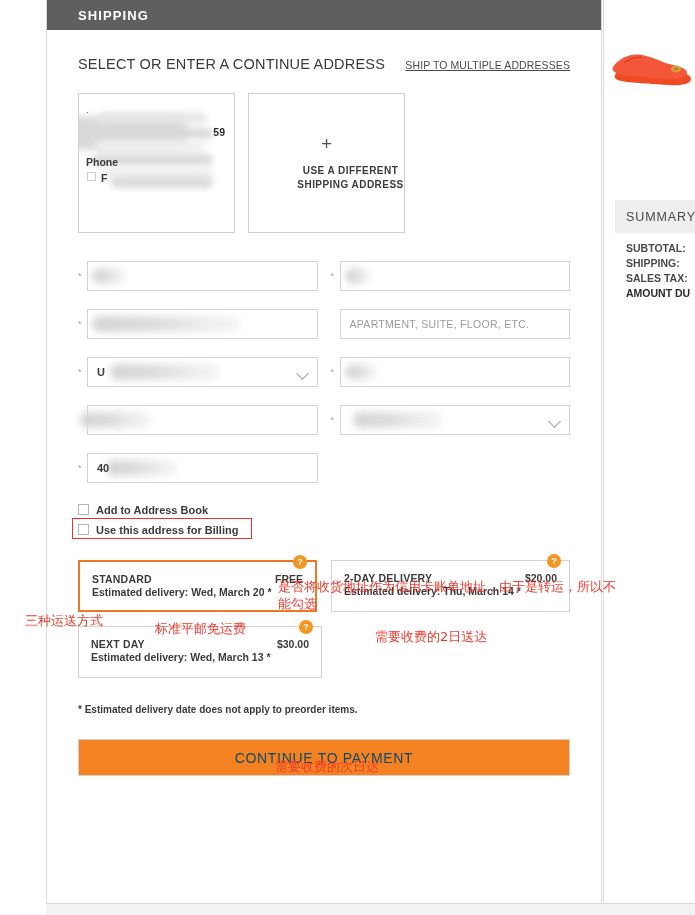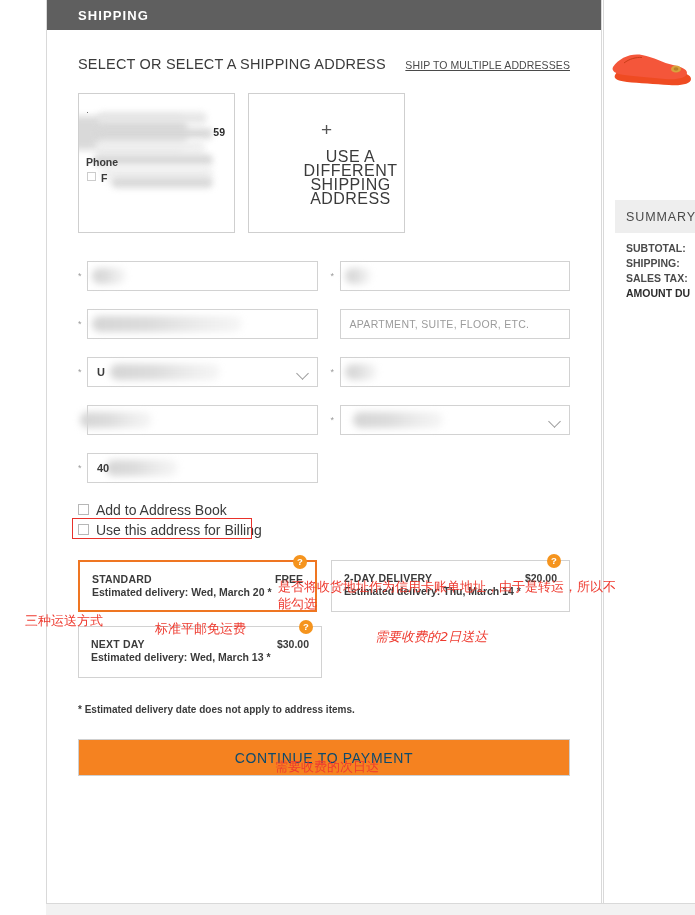--- a/index.html
+++ b/index.html
@@ -138,22 +138,22 @@
     cursor: pointer;
   }
   .plus-glyph {
     font-size: 19px;
     color: #555;
     line-height: 1;
     font-weight: 300;
     margin-bottom: 11px;
   }
   .new-label {
-    font-size: 16px;
-    font-weight: normal;
+    font-size: 10px;
+    font-weight: bold;
     color: #3b3b3b;
     letter-spacing: 0.45px;
     text-align: center;
     line-height: 14px;
     margin-left: 48px;
   }
 
   
   .form-grid {
     margin-top: 28px;
@@ -229,23 +229,23 @@
   }
   .cbox {
     width: 11px; height: 11px;
     border: 1px solid #b7b7b7;
     background: #fff;
     box-sizing: border-box;
     margin-right: 7px;
     cursor: pointer;
   }
   .check-label {
-    font-size: 14px;
-    color: #3b3b3b;
-    font-weight: normal;
+    font-size: 11px;
+    color: #3b3b3b;
+    font-weight: bold;
   }
   .billing-row {
     position: relative;
   }
   .anno-box {
     position: absolute;
     left: -6px; top: -3px;
     width: 180px; height: 21px;
     border: 1.4px solid #e8312a;
     box-sizing: border-box;
@@ -404,40 +404,40 @@
     color: #ee3b30;
     font-family: "DejaVu Sans", sans-serif;
     font-size: 13px;
     line-height: 17px;
     white-space: pre;
     pointer-events: none;
   }
   #anno-billing { left: 278px; top: 578px; }
   #anno-three   { left: 25px;  top: 612px; }
   #anno-standard{ left: 155px; top: 620px; }
-  #anno-2day    { left: 375px; top: 628px; font-style: italic; }
+  #anno-2day    { left: 375px; top: 628px; }
   #anno-nextday { left: 275px; top: 758px; }
 </style>
 </head>
 <body>
 
 <div id="page">
 
   <div class="gutter-left"></div>
 
   <div class="checkout-col">
 
     <div class="section-header">
       <span class="section-header-title">SHIPPING</span>
     </div>
 
     <div class="section-body">
 
       <div class="subhead-row">
-        <span class="subhead">SELECT OR SELECT A SHIPPING ADDRESS</span>
+        <span class="subhead">SELECT OR ENTER A CONTINUE ADDRESS</span>
         <span class="ship-multiple">SHIP TO MULTIPLE ADDRESSES</span>
       </div>
 
       <div class="address-cards">
 
         <div class="addr-card saved">
           <div class="redact" style="left:-12px;top:22px;width:120px;height:34px;"></div>
           <div class="redact soft" style="left:18px;top:18px;width:110px;height:12px;"></div>
           <div class="redact" style="left:18px;top:34px;width:116px;height:11px;"></div>
           <div class="redact light" style="left:16px;top:46px;width:110px;height:14px;"></div>
@@ -577,21 +577,21 @@
             <div class="ship-opt-top">
               <span class="ship-name">NEXT DAY</span>
               <span class="ship-price">$30.00</span>
             </div>
             <div class="ship-eta">Estimated delivery: Wed, March 13 *</div>
           </div>
         </div>
 
       </div>
 
-      <div class="footnote">* Estimated delivery date does not apply to address items.</div>
+      <div class="footnote">* Estimated delivery date does not apply to preorder items.</div>
 
       <div class="cta">
         <span class="cta-label">CONTINUE TO PAYMENT</span>
       </div>
 
     </div>
   </div>
 
   <div class="right-rail">
     <div class="rail-divider"></div>

